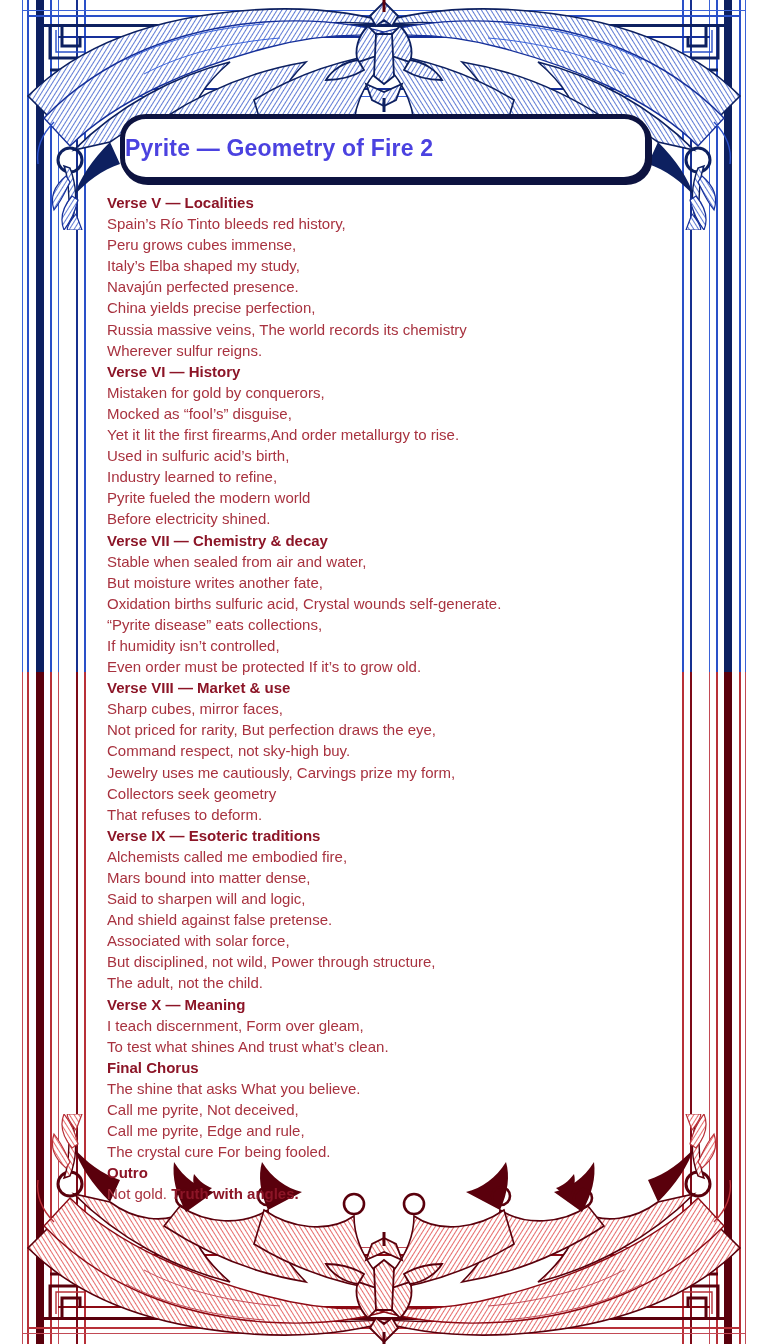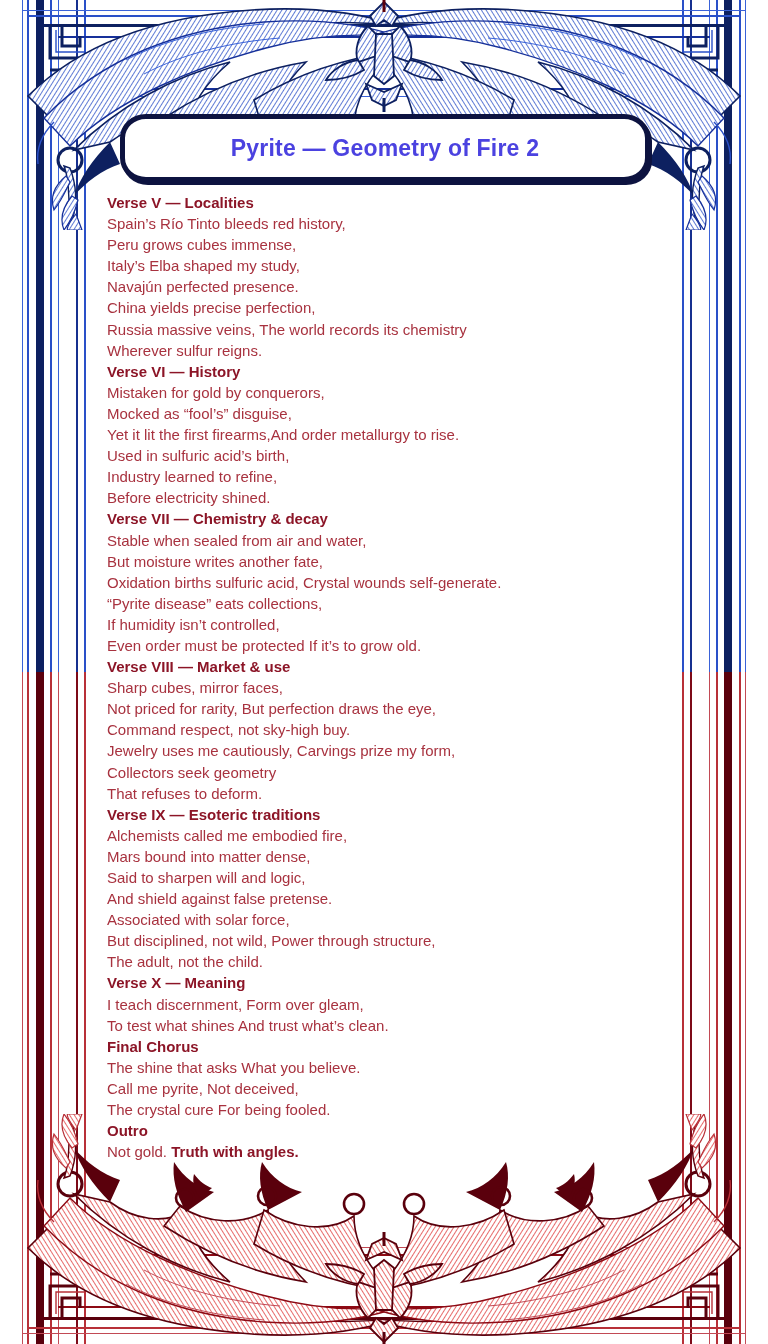--- a/index.html
+++ b/index.html
@@ -13,21 +13,21 @@
 
   .vrule{position:absolute;top:0;height:1344px;}
   .vrule i{display:block;position:absolute;left:0;width:100%;}
   .vrule i.t{top:0;height:672px;background:var(--b);}
   .vrule i.b{top:672px;height:672px;background:var(--r);}
 
   
   .title-plate{
     position:absolute;left:120px;top:114px;width:520px;height:58px;
     border:5px solid #0d1340;border-radius:26px/24px;
-    background:#fff;display:flex;align-items:center;justify-content:center;
+    background:#fff;display:flex;align-items:center;justify-content:flex-start;
     box-shadow:2px 3px 0 0 #0d1340;
   }
   .title-text{
     color:#4b42e0;font-size:23px;font-weight:bold;letter-spacing:.2px;
     white-space:nowrap;
   }
 
   
   .poem{
     position:absolute;left:107px;top:192px;width:560px;
@@ -333,20 +333,21 @@
     <div class="vline">Navajún perfected presence.</div>
     <div class="vline">China yields precise perfection,</div>
     <div class="vline">Russia massive veins, The world records its chemistry</div>
     <div class="vline">Wherever sulfur reigns.</div>
     <div class="vhead">Verse VI — History</div>
     <div class="vline">Mistaken for gold by conquerors,</div>
     <div class="vline">Mocked as “fool’s” disguise,</div>
     <div class="vline">Yet it lit the first firearms,And order metallurgy to rise.</div>
     <div class="vline">Used in sulfuric acid’s birth,</div>
     <div class="vline">Industry learned to refine,</div>
+    <div class="vline">Pyrite fueled the modern world</div>
     <div class="vline">Before electricity shined.</div>
     <div class="vhead">Verse VII — Chemistry &amp; decay</div>
     <div class="vline">Stable when sealed from air and water,</div>
     <div class="vline">But moisture writes another fate,</div>
     <div class="vline">Oxidation births sulfuric acid, Crystal wounds self-generate.</div>
     <div class="vline">“Pyrite disease” eats collections,</div>
     <div class="vline">If humidity isn’t controlled,</div>
     <div class="vline">Even order must be protected If it’s to grow old.</div>
     <div class="vhead">Verse VIII — Market &amp; use</div>
     <div class="vline">Sharp cubes, mirror faces,</div>
@@ -362,16 +363,17 @@
     <div class="vline">And shield against false pretense.</div>
     <div class="vline">Associated with solar force,</div>
     <div class="vline">But disciplined, not wild, Power through structure,</div>
     <div class="vline">The adult, not the child.</div>
     <div class="vhead">Verse X — Meaning</div>
     <div class="vline">I teach discernment, Form over gleam,</div>
     <div class="vline">To test what shines And trust what’s clean.</div>
     <div class="vhead">Final Chorus</div>
     <div class="vline">The shine that asks What you believe.</div>
     <div class="vline">Call me pyrite,  Not deceived,</div>
+    <div class="vline">Call me pyrite, Edge and rule,</div>
     <div class="vline">The crystal cure For being fooled.</div>
     <div class="vhead">Outro</div>
     <div class="vline"><span>Not gold. </span><b>Truth with angles.</b></div>
   </div>
 
 </body></html>

